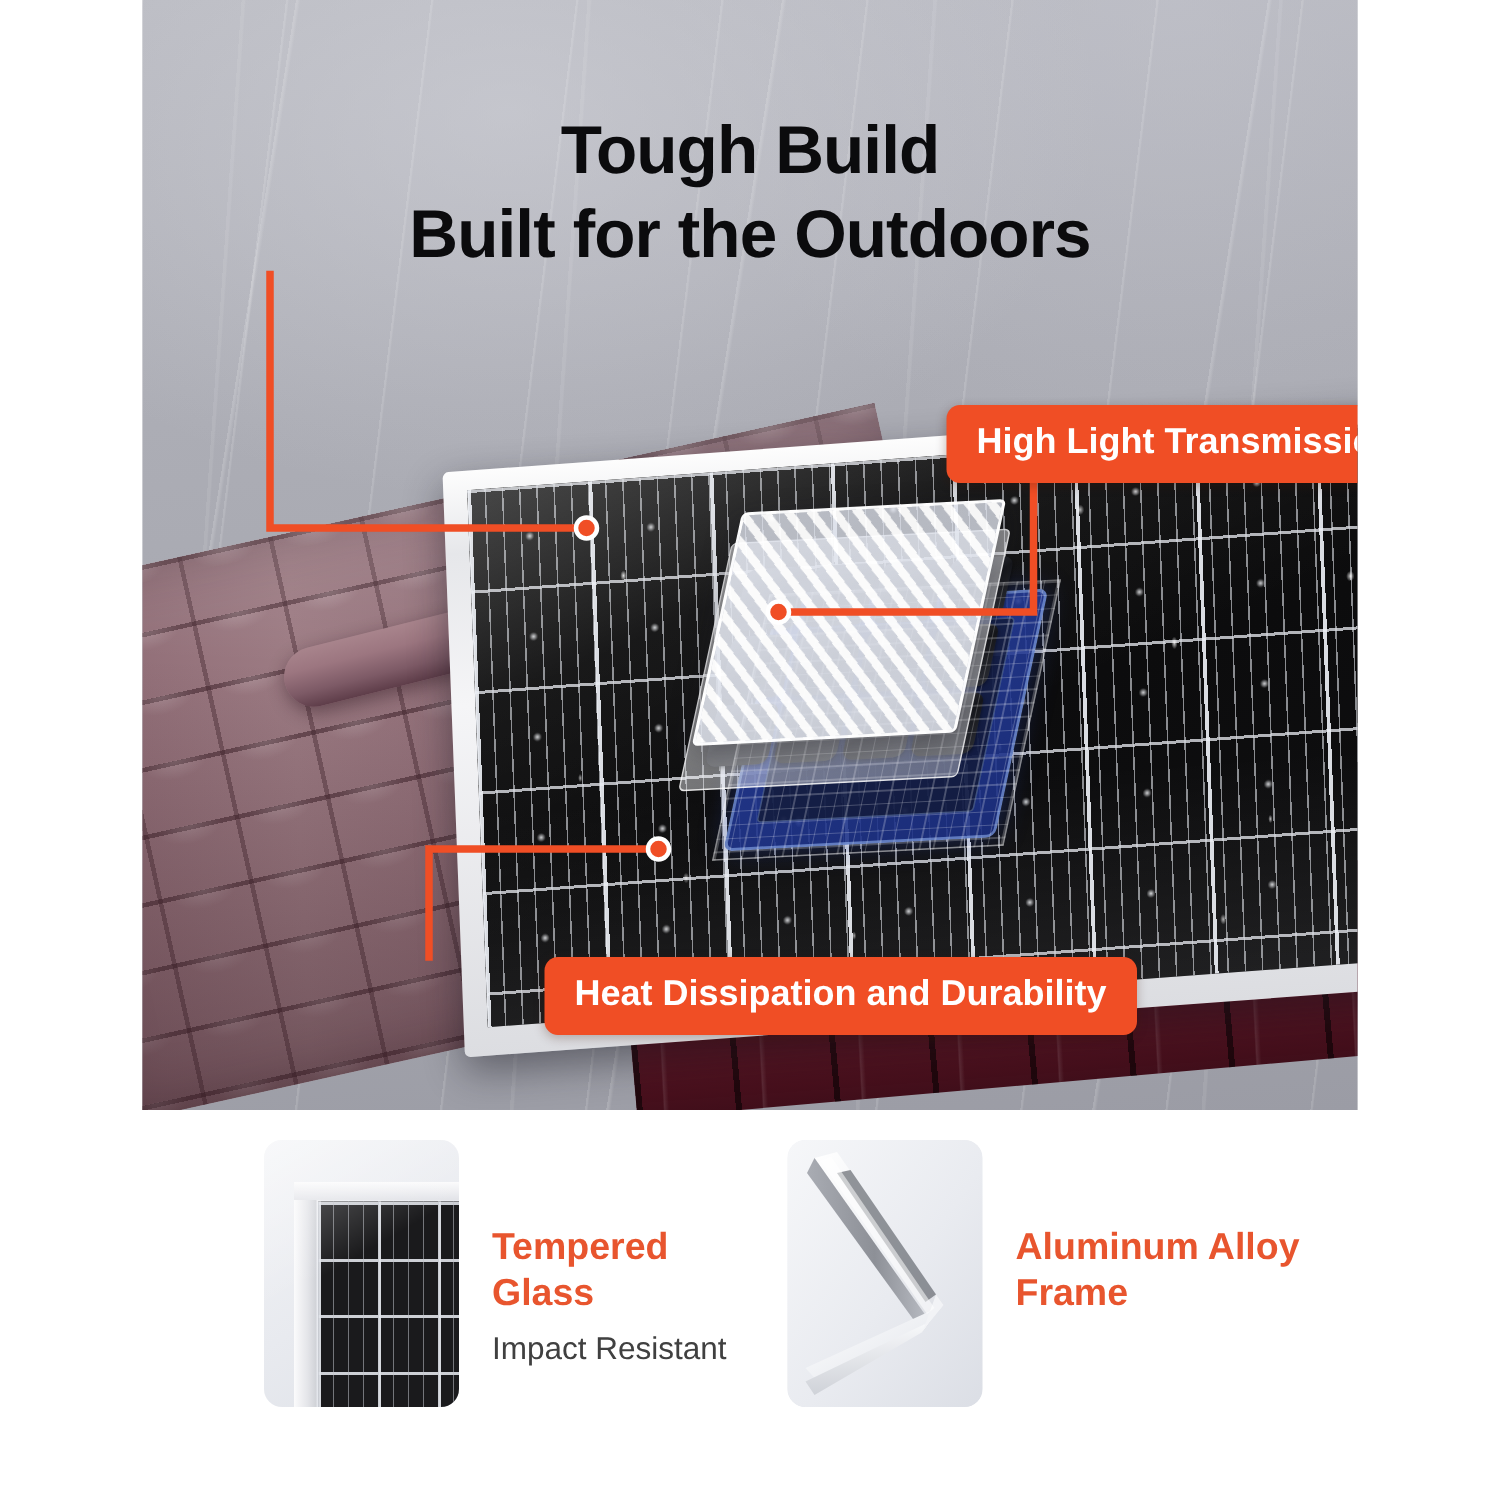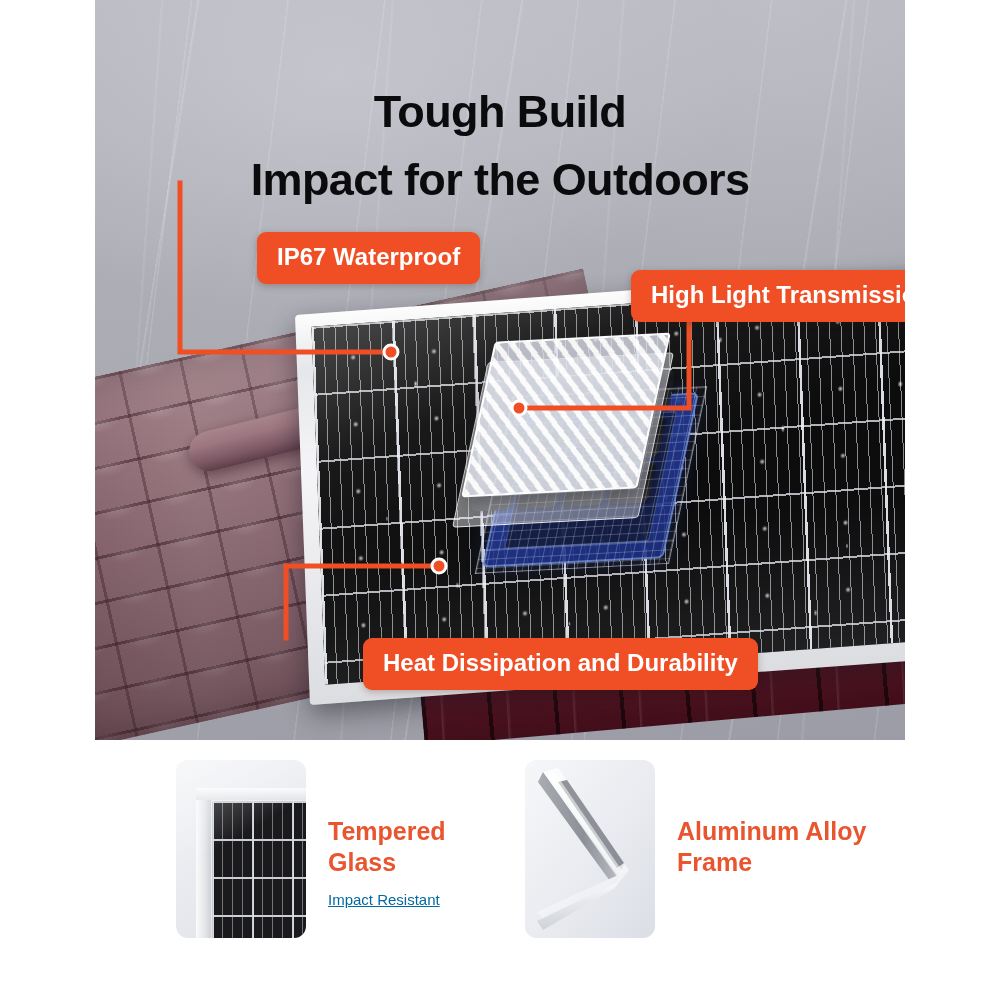--- a/index.html
+++ b/index.html
@@ -322,21 +322,21 @@
     top: 72px;
     text-align: center;
     z-index: 6;
   }
   .title-line {
     color: #0b0b0d;
     font-weight: 700;
     font-size: 45px;
     line-height: 56px;
     letter-spacing: -0.6px;
-    margin: 12px;
+    margin: 0;
   }
 
   
   .pill {
     position: absolute;
     z-index: 7;
     background: #f04e25;
     color: #ffffff;
     font-weight: 700;
     font-size: 24px;
@@ -413,26 +413,25 @@
   }
   .feature-title {
     color: #e8552e;
     font-weight: 700;
     font-size: 25px;
     line-height: 31px;
     margin: 0;
     white-space: pre-line;
   }
   .feature-sub {
-    color: #0369a1;
+    color: #404040;
     font-weight: 400;
-    font-size: 15px;
+    font-size: 21px;
     line-height: 26px;
     margin: 9px 0 0 0;
-    text-decoration: underline;
   }
 </style>
 </head>
 <body>
 
 <div class="hero">
 
   <div class="sky"></div>
   <div class="rain"></div>
   <div class="rain2"></div>
@@ -488,24 +487,23 @@
 
     <path d="M 594 320 L 594 408 L 428 408" fill="none" stroke="#f04e25" stroke-width="5" stroke-linecap="square"></path>
     <circle cx="424" cy="408" r="7" fill="#f04e25" stroke="#ffffff" stroke-width="3"></circle>
 
     <path d="M 191 638 L 191 566 L 340 566" fill="none" stroke="#f04e25" stroke-width="5" stroke-linecap="square"></path>
     <circle cx="344" cy="566" r="7" fill="#f04e25" stroke="#ffffff" stroke-width="3"></circle>
   </svg>
 
   <div class="title-block">
     <p class="title-line">Tough Build</p>
-    <p class="title-line">Impact for the Outdoors</p>
-  </div>
-
-  <div class="pill" id="pill-ip67">IP67 Waterproof</div>
+    <p class="title-line">Built for the Outdoors</p>
+  </div>
+
 
   <div class="pill" id="pill-transmission">High Light Transmission</div>
 
   <div class="pill" id="pill-heat">Heat Dissipation and Durability</div>
 </div>
 
 <div class="features">
 
   <div class="feature" id="feature-glass">
     <div class="thumb">

